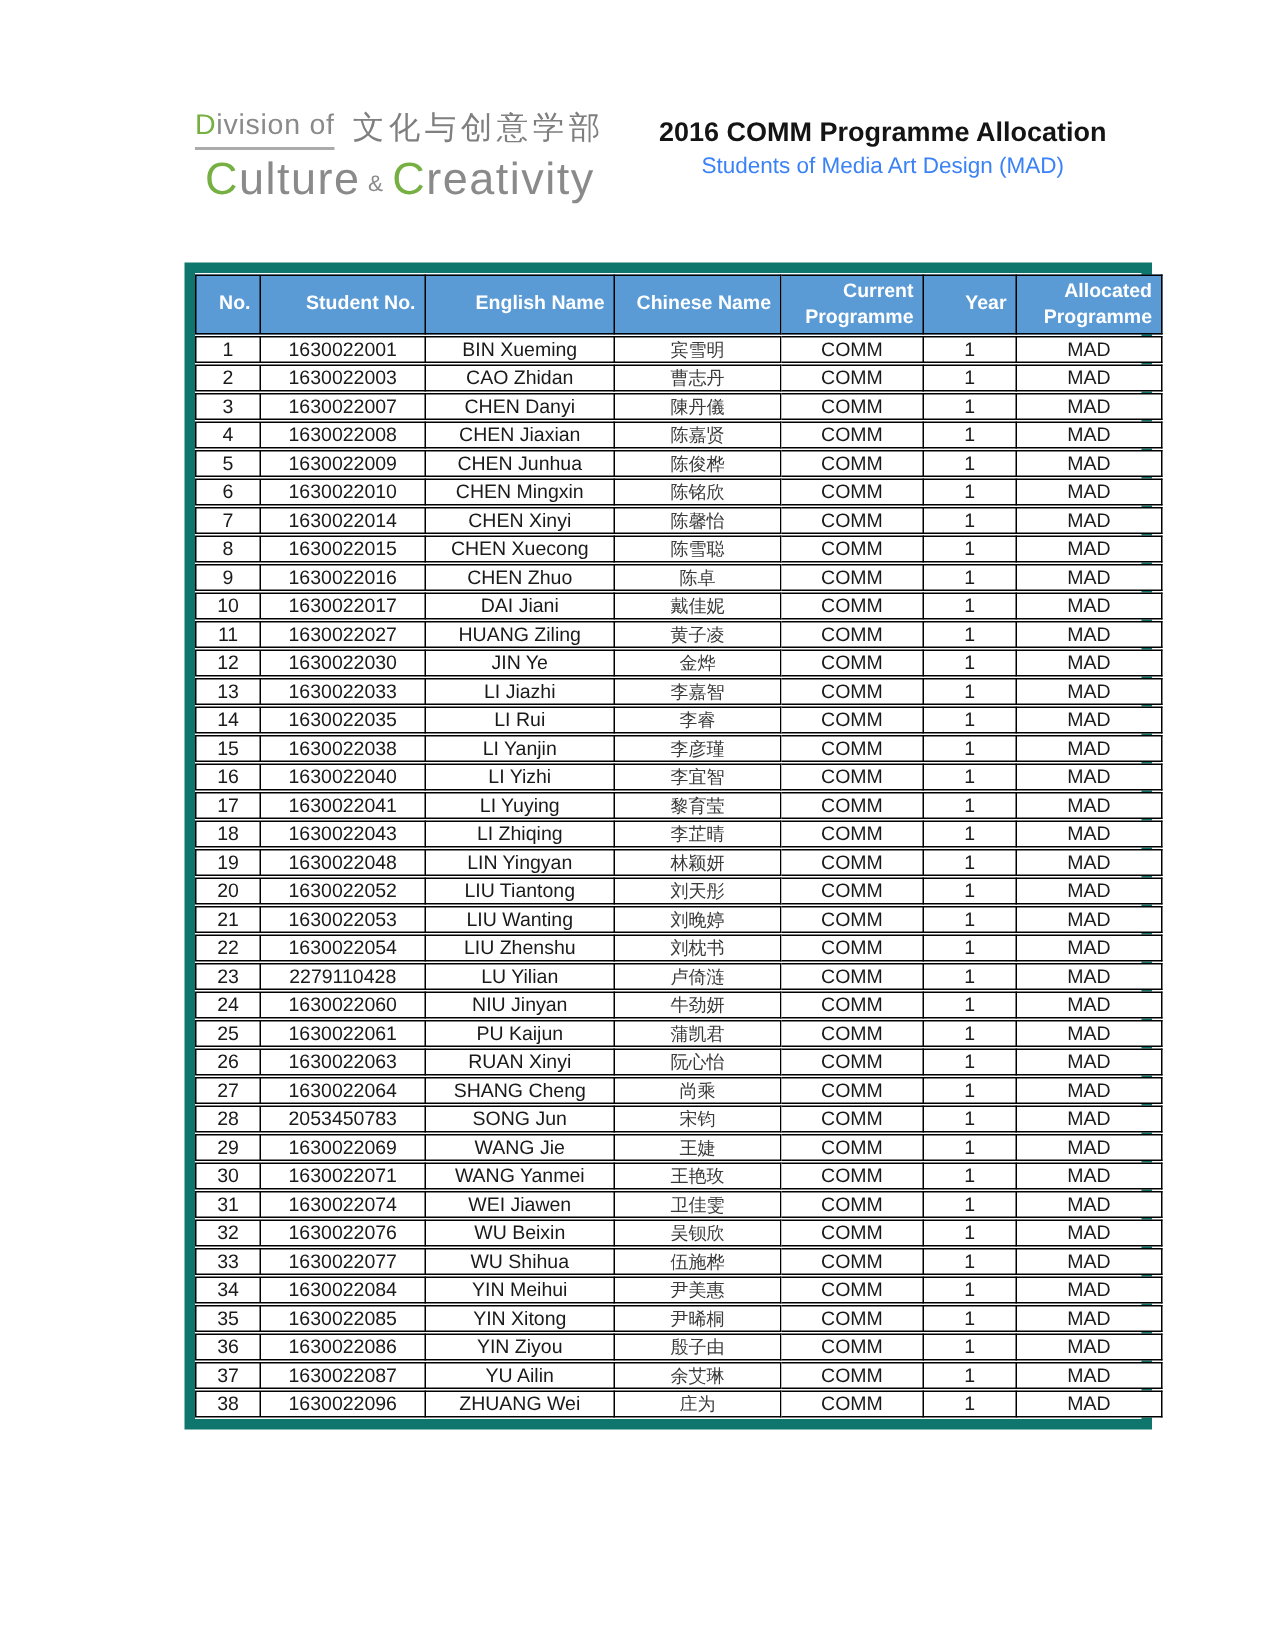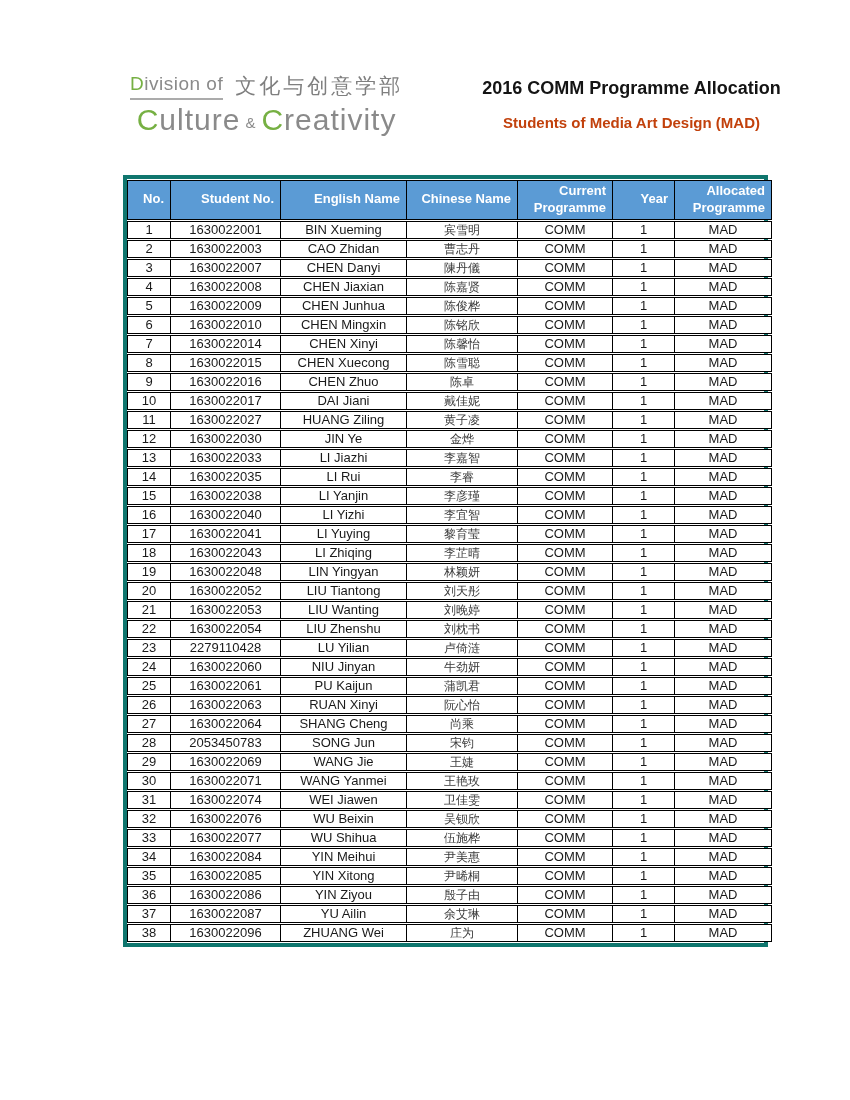--- a/index.html
+++ b/index.html
@@ -14,21 +14,21 @@
     height: 1100px;
     background: #ffffff;
     overflow: hidden;
   }
 
   
   .page-header {
     display: flex;
     justify-content: space-between;
     align-items: flex-start;
-    padding: 74px 61px 0 130px;
+    padding: 74px 104px 0 130px;
   }
   .logo { line-height: 1.1; }
   .logo-line1 {
     font-size: 19px;
     color: #8a8a8a;
     letter-spacing: 0.5px;
     white-space: nowrap;
   }
   .logo-division {
     display: inline-block;
@@ -62,32 +62,32 @@
     padding-top: 4px;
     min-width: 315px;
   }
   .title-main {
     font-size: 18px;
     font-weight: bold;
     color: #141414;
     white-space: nowrap;
   }
   .title-sub {
-    margin-top: 15px;
+    margin-top: 3px;
     font-size: 15px;
-    font-weight: bold;
-    color: #c2410c;
+    font-weight: normal;
+    color: #3b82f6;
     white-space: nowrap;
   }
 
   
   .table-wrap {
     margin: 39px 0 0 123px;
     width: 645px;
-    border: 4px solid #0f766e;
+    border: 7px solid #0f766e;
     box-sizing: border-box;
   }
   table.alloc {
     width: 100%;
     table-layout: fixed;
     border-collapse: separate;
     border-spacing: 0 1px;
   }
   table.alloc th, table.alloc td {
     border: 1px solid #000;

